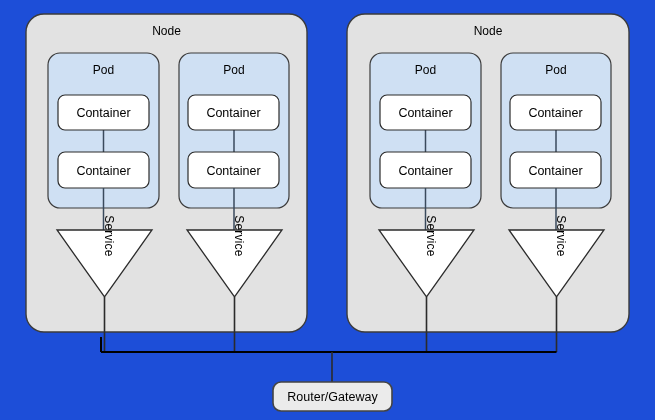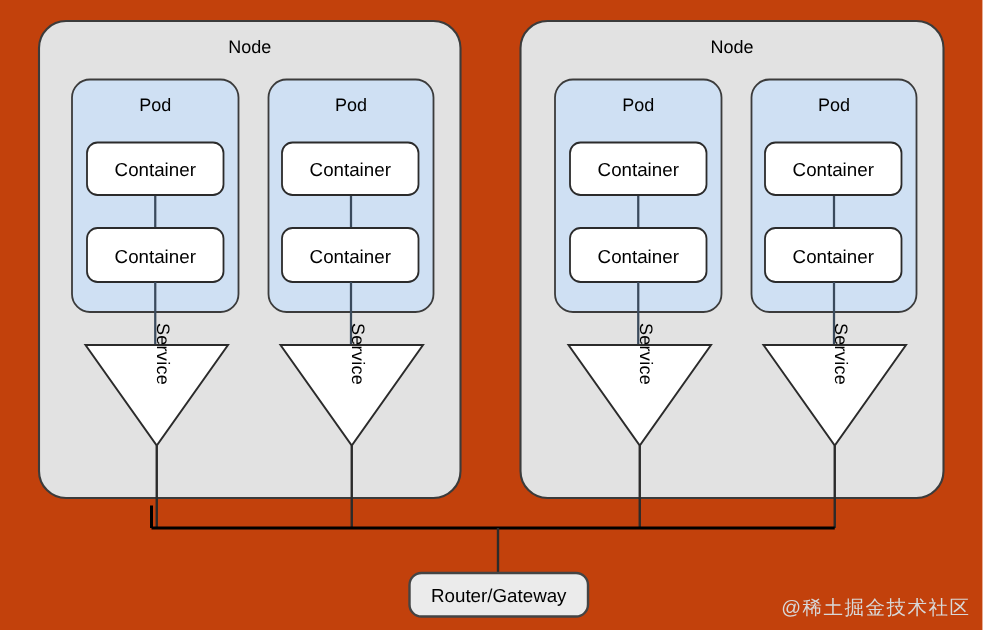--- a/index.html
+++ b/index.html
@@ -7,21 +7,21 @@
     padding: 0;
     background: #ffffff;
   }
   body {
     font-family: "Liberation Sans", sans-serif;
   }
   #canvas {
     position: relative;
     width: 655px;
     height: 420px;
-    background: #c2410c;
+    background: #1d4ed8;
     overflow: hidden;
   }
   svg.layer {
     position: absolute;
     left: 0;
     top: 0;
     width: 655px;
     height: 420px;
   }
   .node-rect {
@@ -203,15 +203,14 @@
       <line class="wire" x1="332" y1="352" x2="332" y2="382"></line>
     </g>
 
     <g>
       <rect class="router-rect" x="273" y="382" width="119" height="29" rx="8" ry="8"></rect>
       <text class="t-router" x="332.5" y="401">Router/Gateway</text>
     </g>
 
   </svg>
 
-  <div class="watermark">@稀土掘金技术社区</div>
 
 </div>
 
 </body></html>

